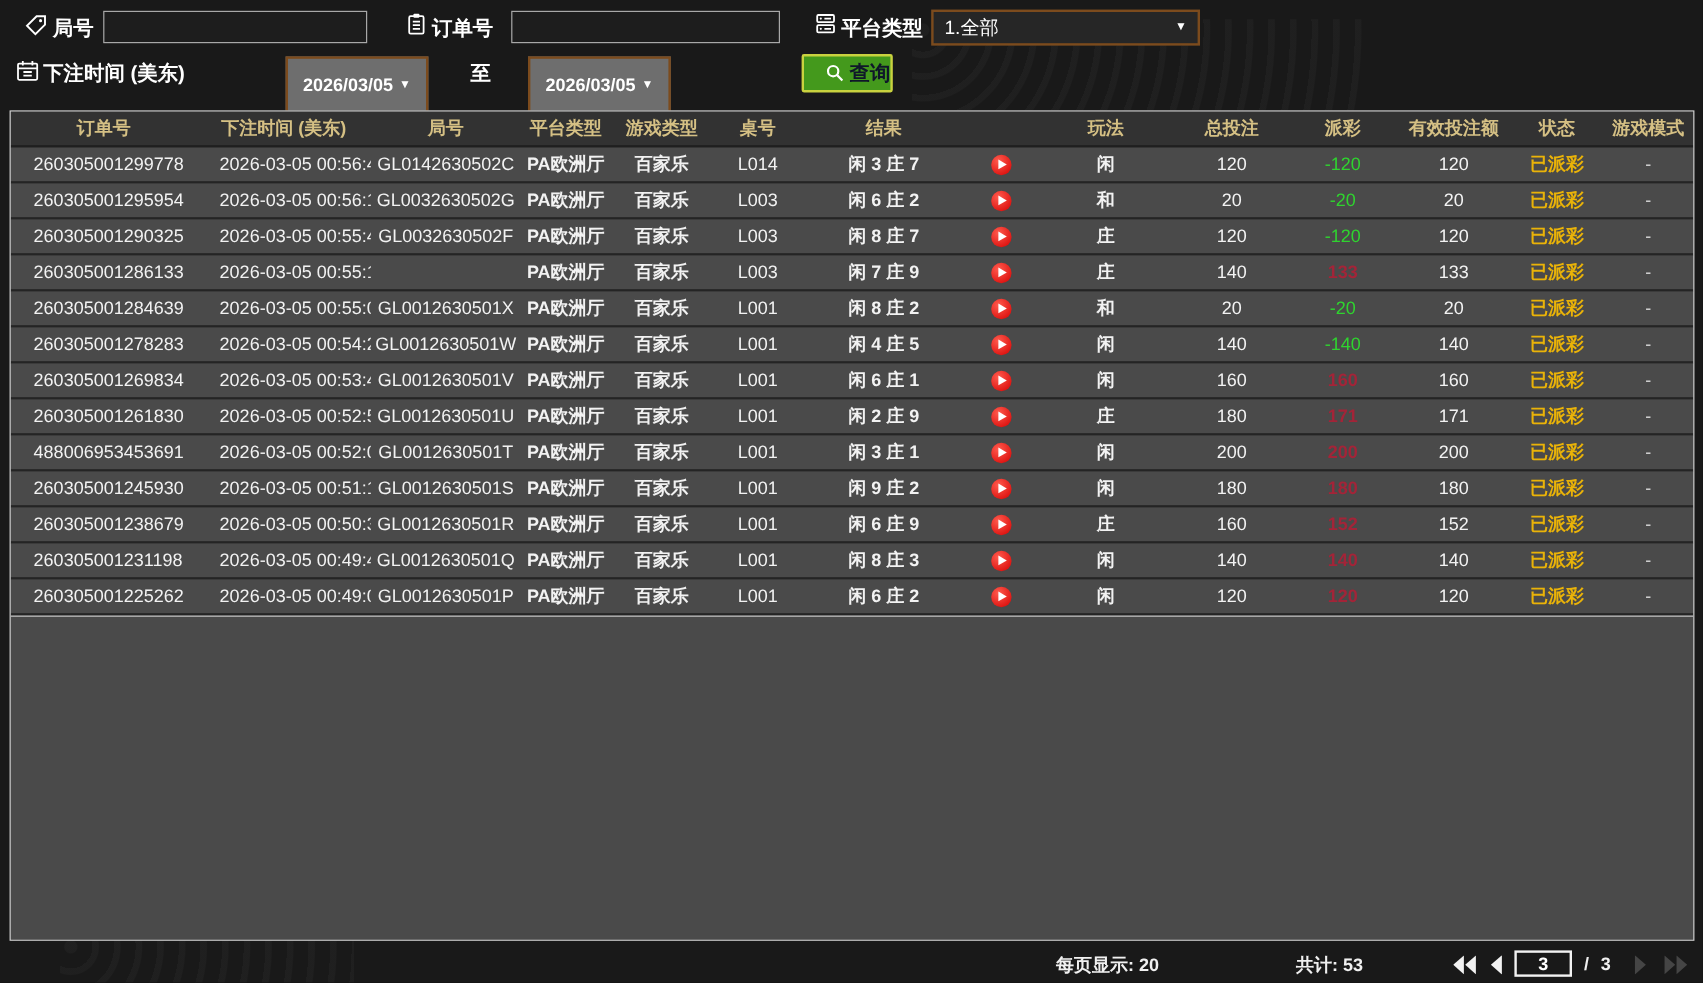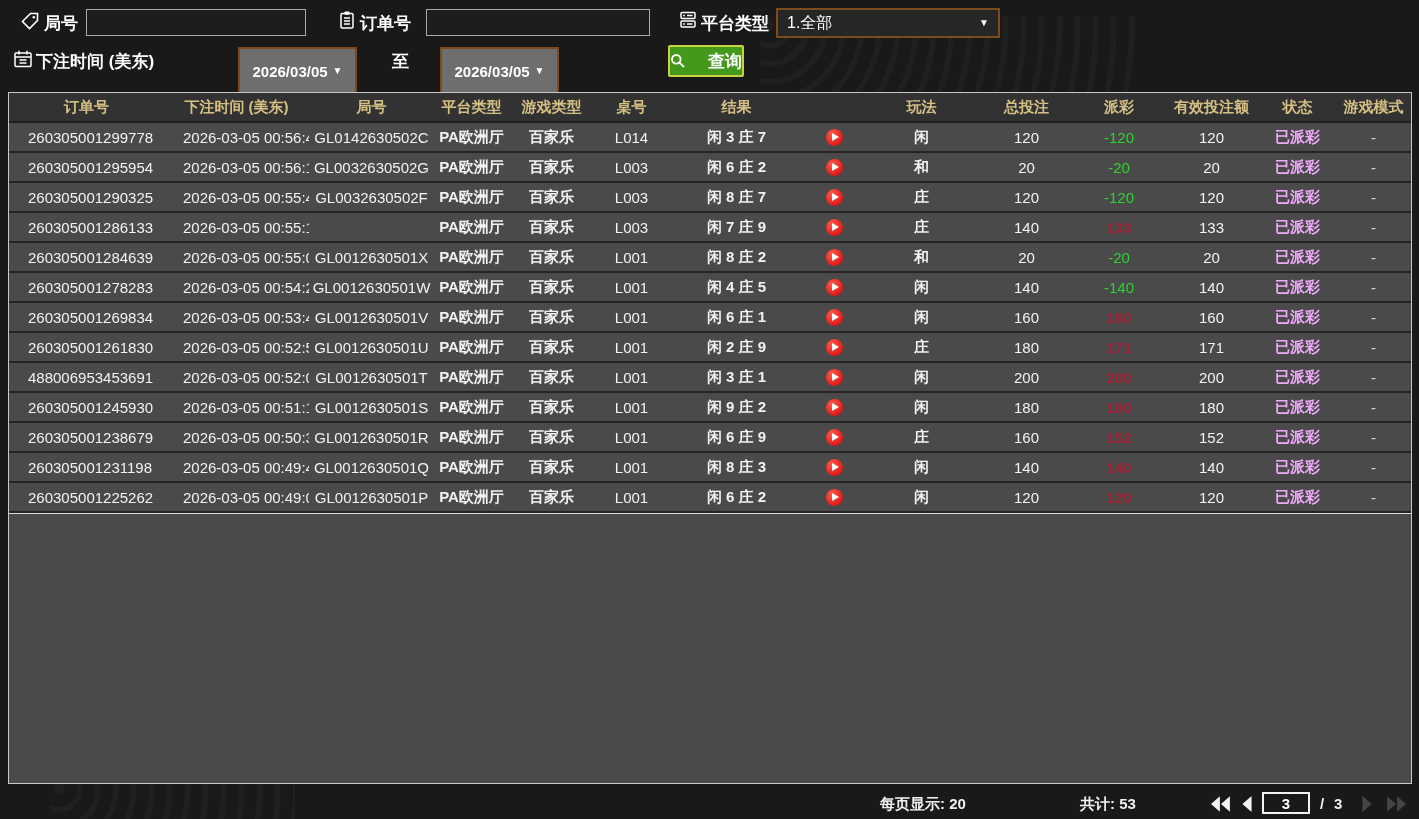--- a/index.html
+++ b/index.html
@@ -16,36 +16,36 @@
        font-size:15px;padding:0 7px;box-sizing:border-box;outline:none;
        font-family:"Liberation Sans","DejaVu Sans",sans-serif;}
   .dropdown{position:absolute;left:776px;top:8px;width:224px;height:30px;background:#262626;
        border:2px solid #7c4b1d;box-sizing:border-box;display:flex;align-items:center;
        justify-content:space-between;padding:0 9px;font-size:16px;cursor:pointer;}
   .datesel{position:absolute;top:47px;width:119px;height:48px;background:#6e6e6e;
        border:2px solid #7c4b1d;box-sizing:border-box;display:flex;align-items:center;
        justify-content:center;gap:5px;font-size:15px;font-weight:700;cursor:pointer;}
   .arrowglyph{font-size:10px;line-height:1;}
   .querybtn{position:absolute;left:668px;top:45px;width:76px;height:32px;background:#44991c;
-       border:2px solid #c9d23f;border-radius:2px;color:#ffffff;font-size:17px;font-weight:700;
-       display:flex;align-items:center;justify-content:space-between;gap:4px;cursor:pointer;
+       border:2px solid #c9d23f;border-radius:2px;color:#0f172a;font-size:17px;font-weight:700;
+       display:flex;align-items:center;justify-content:flex-end;gap:4px;cursor:pointer;
        box-sizing:border-box;font-family:Liberation Serif, serif;}
   
   .grid{position:absolute;left:8px;top:92px;width:1404px;height:692px;background:#4a4a4a;
        border:1px solid #c9c9c9;box-sizing:border-box;overflow:hidden;display:flex;flex-direction:column;}
   .g-header{display:flex;height:28px;background:#323232;border-bottom:2px solid #1f1f1f;flex:0 0 auto;}
   .g-row{display:flex;height:28px;border-bottom:2px solid #242424;background:#4a4a4a;flex:0 0 auto;}
   .cell{box-sizing:border-box;font-size:15px;display:flex;align-items:center;justify-content:center;
        height:100%;white-space:nowrap;overflow:hidden;color:#f2f2f2;}
   .cell.h{color:#d5c084;font-weight:700;}
   .cell.left{justify-content:flex-start;padding-left:19px;}
   .cell.cjk{font-weight:700;}
   .cell.payout.lose{color:#2fd32f;}
   .cell.payout.win{color:#a32438;font-weight:700;}
-  .cell.status{color:#f0abfc;font-weight:700;text-align:right;}
+  .cell.status{color:#eab308;font-weight:700;text-align:right;}
   .cell.mode{color:#d8d8d8;}
   .cell.sum{color:#e6e000;font-weight:700;}
   .end-line{height:1px;background:#dcdcdc;flex:0 0 auto;}
   .filler{flex:1 1 auto;background:#4a4a4a;}
   .playbtn{width:17px;height:17px;border-radius:50%;cursor:pointer;
        background:radial-gradient(circle at 35% 30%,#ff5a4d,#d40000);
        display:flex;align-items:center;justify-content:center;}
   .playbtn::after{content:"";border-left:7px solid #fff;border-top:4px solid transparent;
        border-bottom:4px solid transparent;margin-left:2px;}
   

